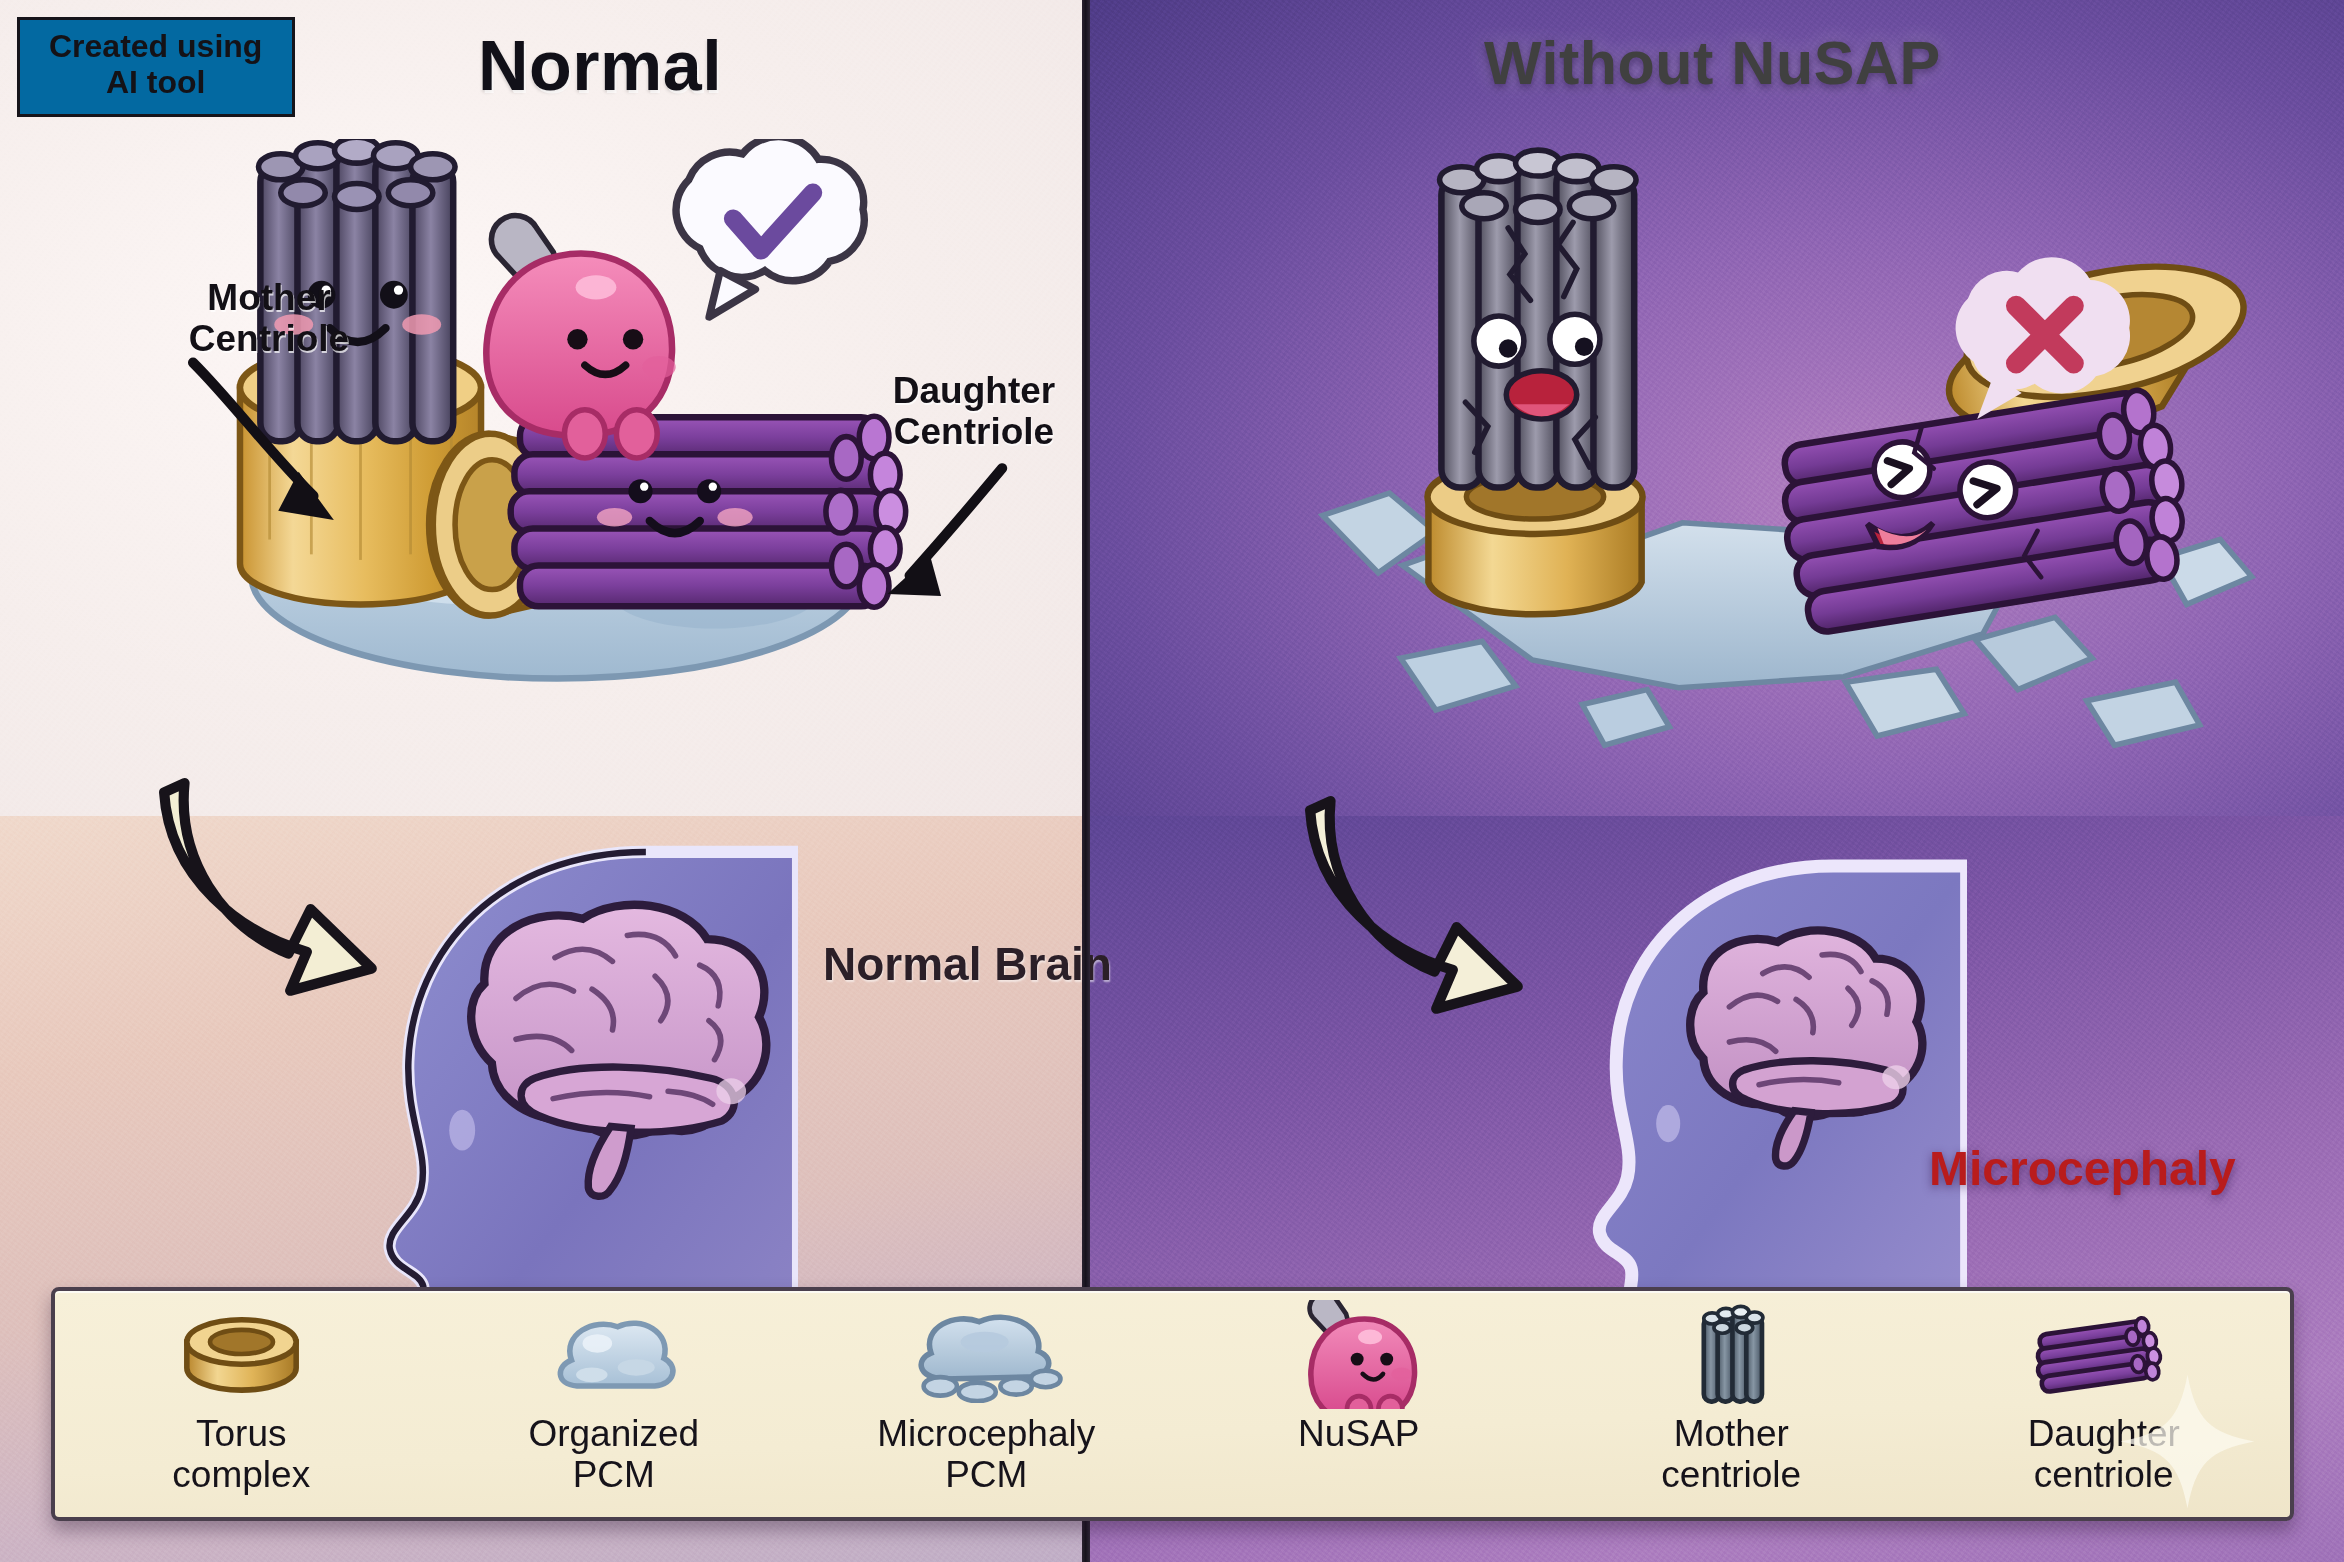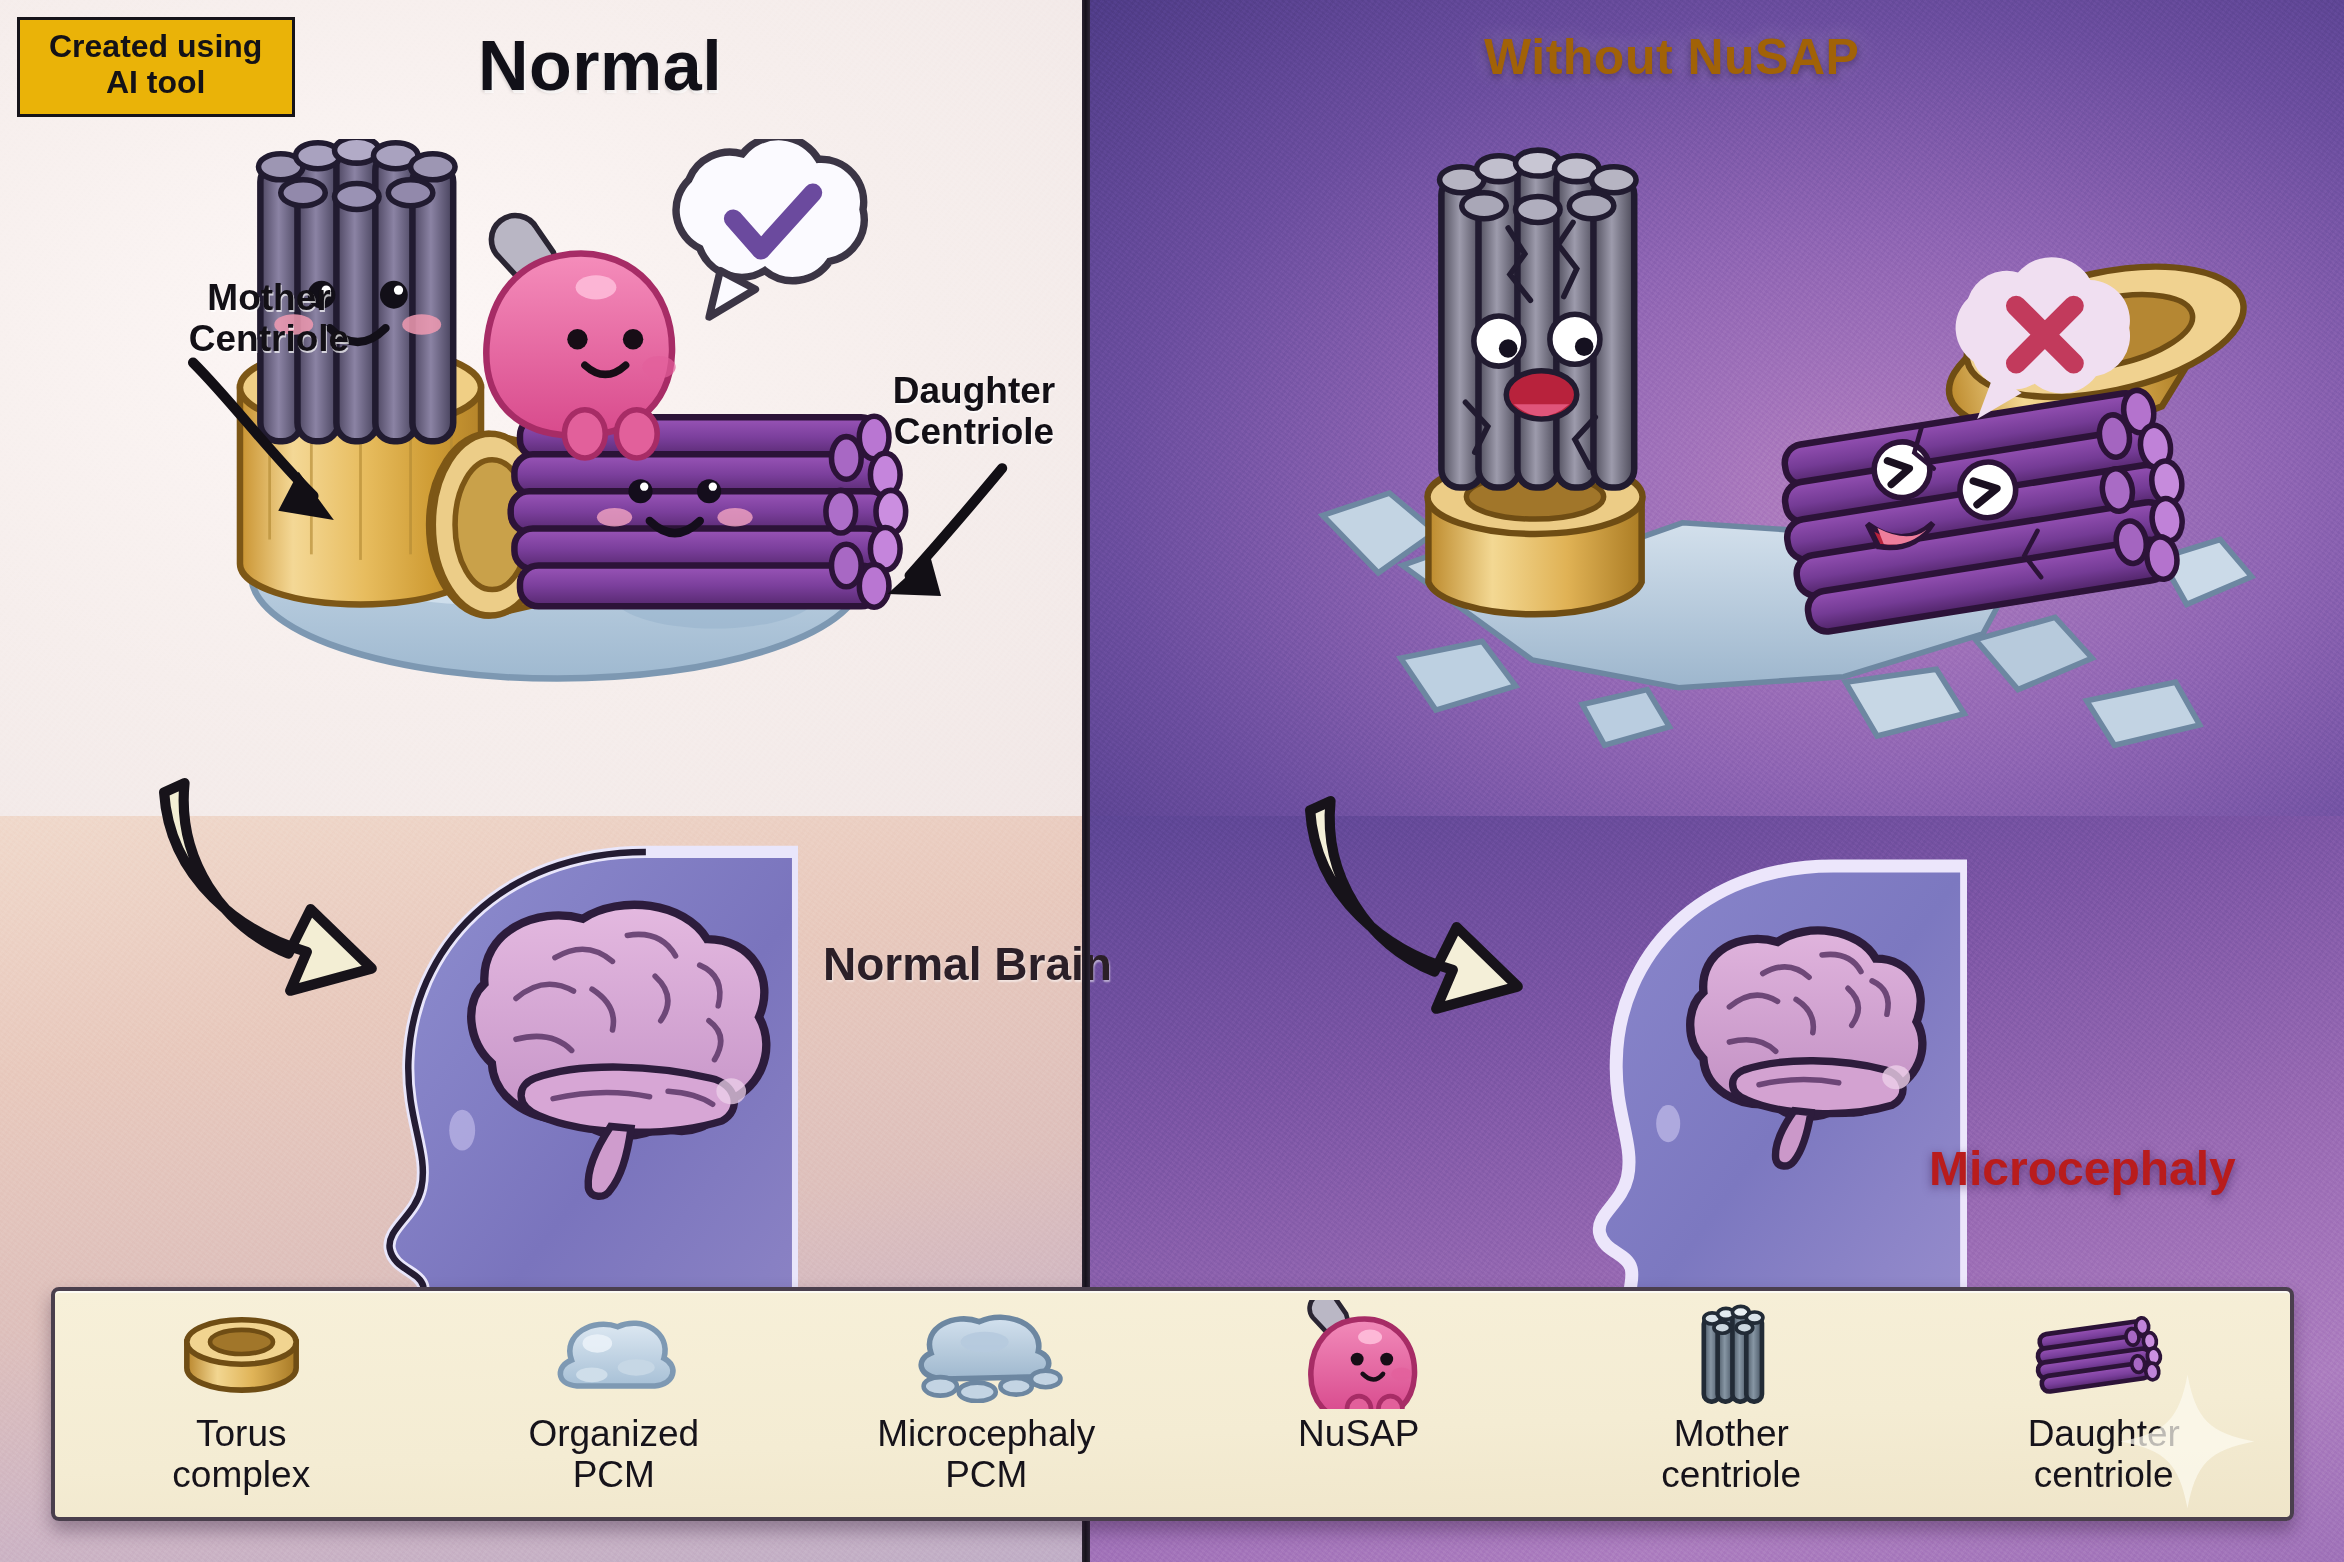--- a/index.html
+++ b/index.html
@@ -62,27 +62,27 @@
   
   .title {
     position:absolute; z-index:30; font-weight:bold; letter-spacing:0.5px;
     white-space:nowrap;
   }
   #title-normal {
     left:478px; top:26px; font-size:70px; color:#111018;
     text-shadow:1.9px 2.8px 0 rgba(255,255,255,.65), 0 1.9px 3.7px rgba(0,0,0,.18);
   }
   #title-without {
-    left:1484px; top:28px; font-size:50px; color:#a16207;
+    left:1484px; top:28px; font-size:61px; color:#404040;
     text-shadow:0 2.8px 8.3px rgba(40,20,70,.6), 0 0 20.4px rgba(255,255,255,.28);
   }
 
   #ai-badge {
     position:absolute; left:16.7px; top:16.7px; z-index:35;
-    border:3.7px solid #16141a; background:#eab308;
+    border:3.7px solid #16141a; background:#0369a1;
     padding:9.3px 16.7px 13px; text-align:center;
     font-size:32px; font-weight:bold; line-height:1.12; color:#141217;
     width:278px;
   }
 
   .callout {
     position:absolute; z-index:30; font-size:37px; font-weight:600;
     line-height:1.1; color:#131016; text-align:center; white-space:pre-line;
     text-shadow:0.9px 1.9px 0 rgba(255,255,255,.7);
   }

